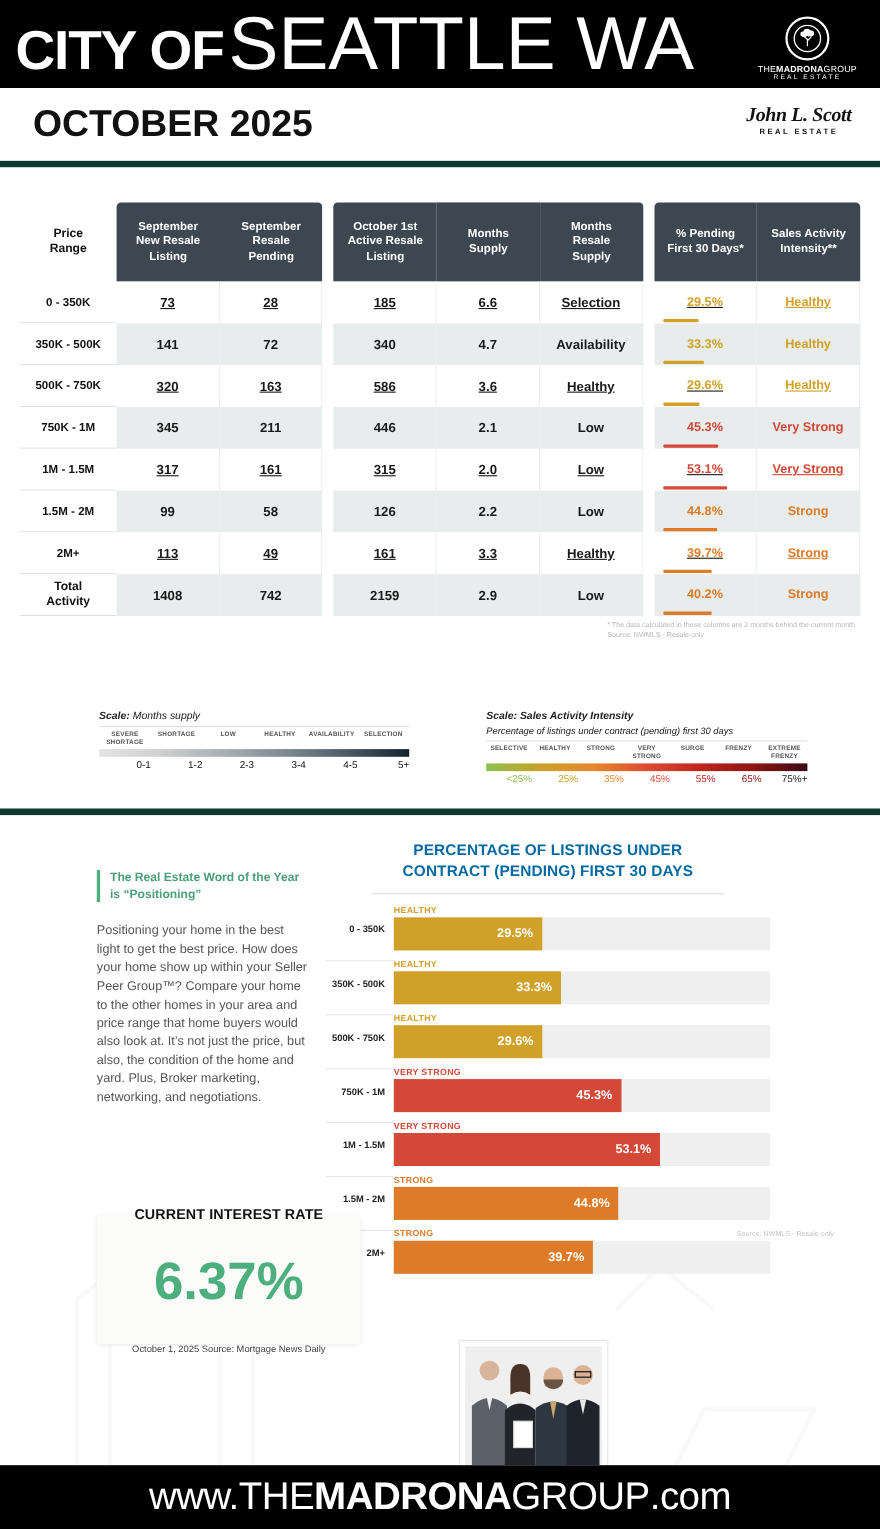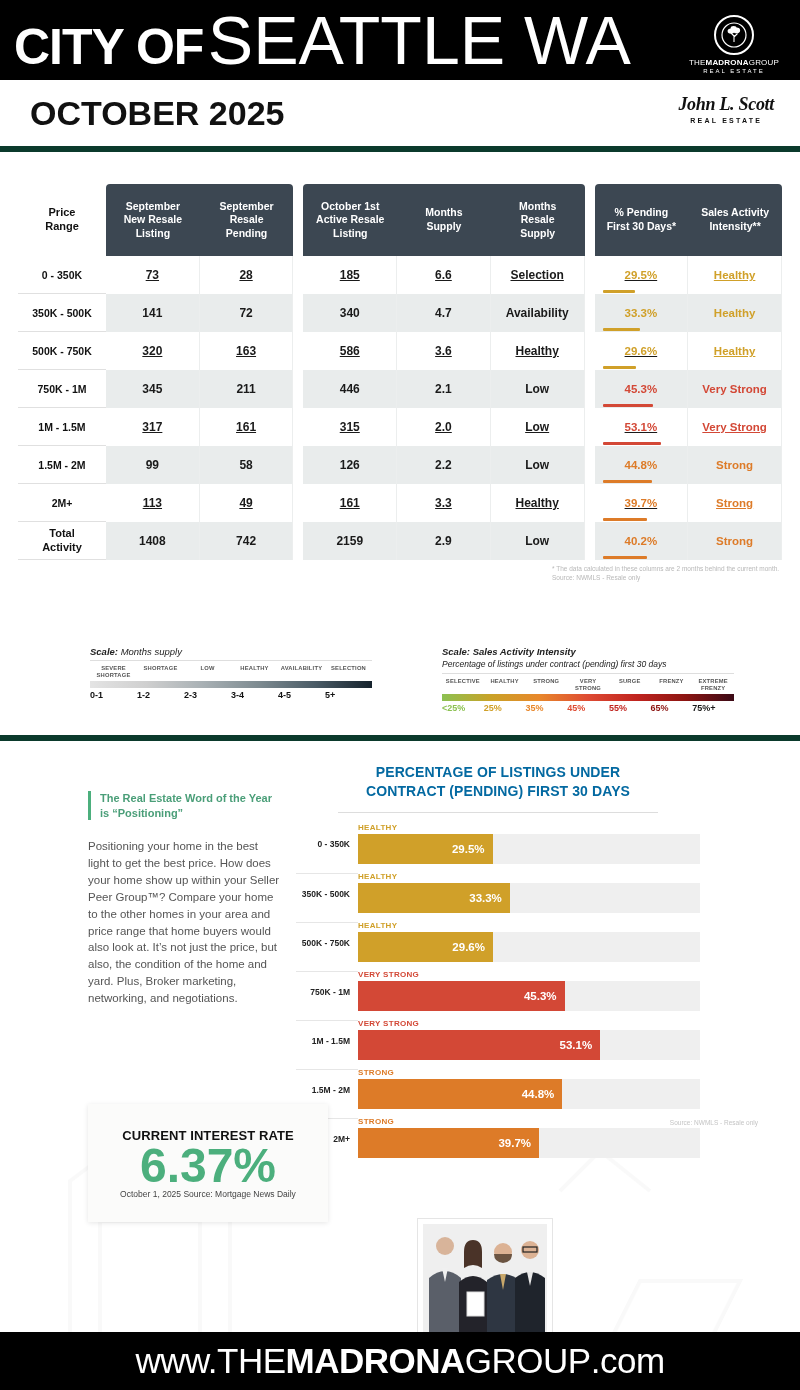--- a/index.html
+++ b/index.html
@@ -121,41 +121,41 @@
   .scale-divider { height: 1px; background: #dedede; margin: 3px 0 4px 0; }
   .scale-labels { display: flex; }
   .scale-labels > div {
     flex: 1; text-align: center; font-size: 5.8px; font-weight: 700;
     color: #555; line-height: 1.25; letter-spacing: .2px;
   }
   .scale-grad { height: 7px; margin: 2px 0 2px 0; }
   .grad-ms { background: linear-gradient(to right,#e4e4e4,#cfcfcf,#a8b0b4,#7d8a90,#4a5b66,#15222c); }
   .grad-sai { background: linear-gradient(to right,#8cc152,#c9a227,#e8872b,#de4b33,#c0241f,#8c1512,#3b0a16); }
   .scale-vals { display: flex; }
-  .scale-vals > div { flex: 1; text-align: left; font-size: 9px; font-weight: 700; }
+  .scale-vals > div { flex: 1; text-align: right; font-size: 9px; font-weight: 400; }
   .scale-vals.ms > div { color: #111; }
 
   
   .lower { position: relative; padding-top: 22px; }
   .lower-inner { display: flex; padding: 0 18px; }
 
   .left-col { width: 262px; padding-left: 70px; padding-top: 28px; }
   .quote-line {
     border-left: 3px solid #4caf7d; padding-left: 9px;
     font-size: 11px; font-weight: 700; color: #4a9e78; line-height: 1.3;
   }
   .body-copy {
     margin-top: 18px; font-size: 11.5px; color: #555; line-height: 1.47;
   }
 
   .rate-box {
     position: absolute; left: 88px; top: 363px;
     width: 240px; height: 118px; background: #fbfbfa;
     box-shadow: 0 1px 5px rgba(0,0,0,.10);
-    display: flex; flex-direction: column; align-items: center; justify-content: center;
+    display: flex; flex-direction: column; align-items: center; justify-content: center; gap: 32px;
   }
   .rate-title { font-size: 13px; font-weight: 700; color: #111; letter-spacing: .1px; }
   .rate-value {
     font-size: 48px; font-weight: 700; color: #4caf7d; line-height: 1.05; margin-top: -2px;
   }
   .rate-source { font-size: 8.5px; color: #444; margin-top: -2px; }
 
   
   .chart-col { width: 420px; padding-left: 16px; }
   .chart-title {

